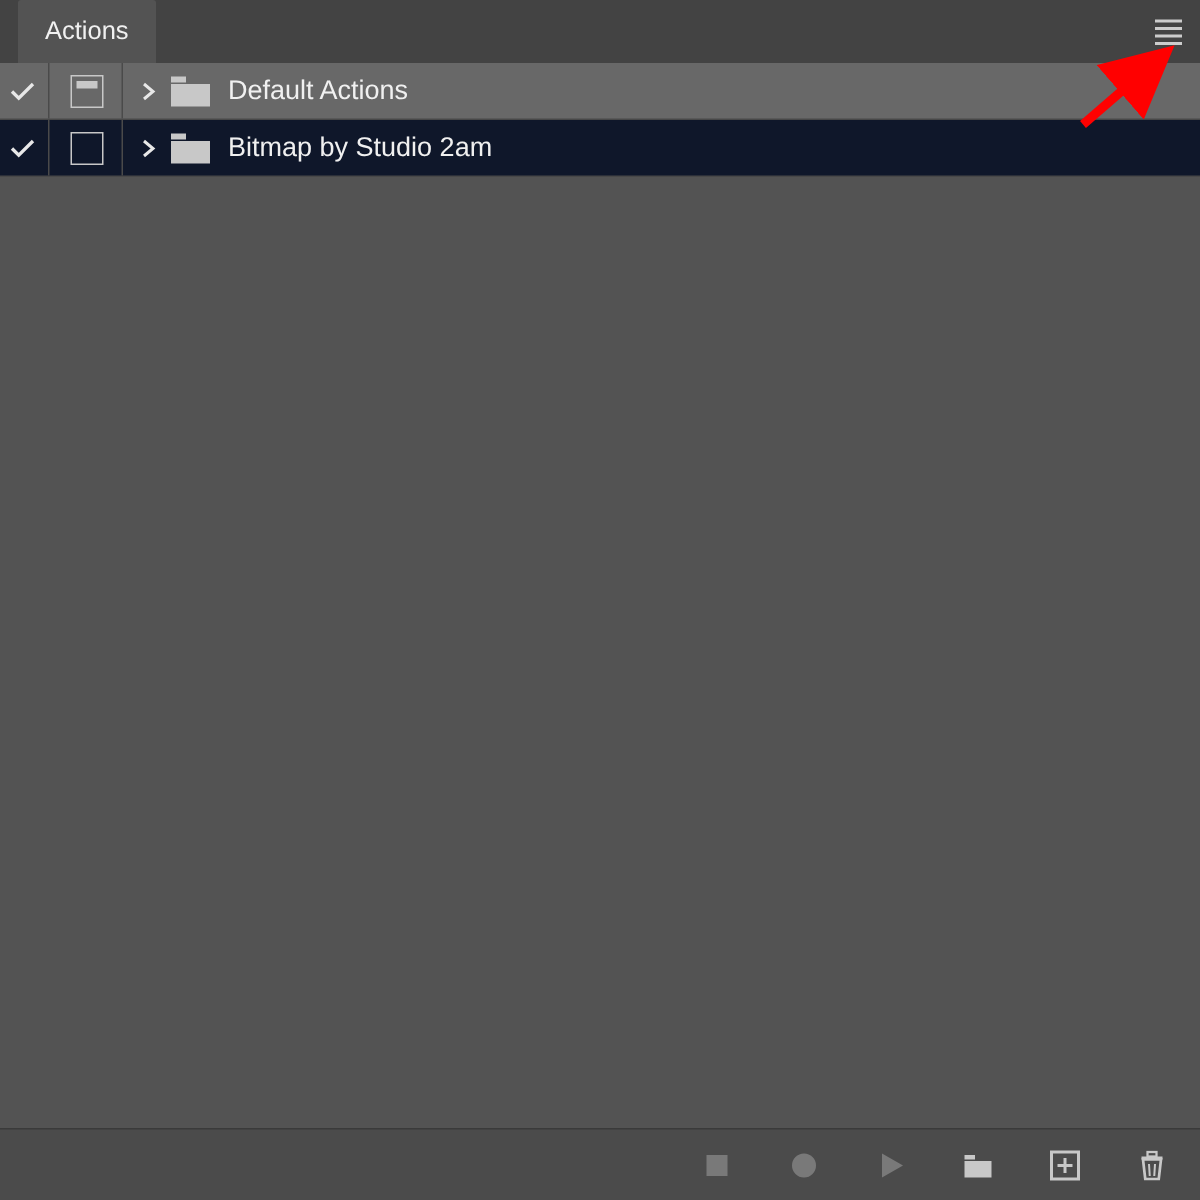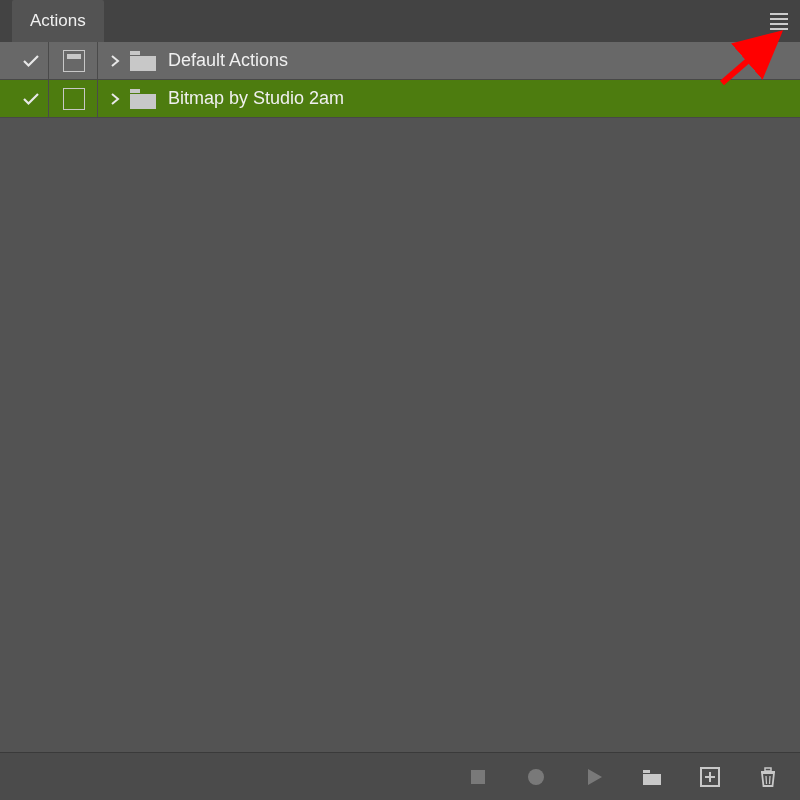--- a/index.html
+++ b/index.html
@@ -55,32 +55,32 @@
       background: #cccccc;
       width: 100%;
     }
     .list {
       width: 100%;
     }
     .row {
       height: 38px;
       display: flex;
       align-items: center;
-      padding: 0 20px;
+      padding: 0 4px;
       border-bottom: 1px solid #484848;
       gap: 0;
     }
     .row.selected {
       background: #686868;
     }
     .row:not(.selected) {
       background: #565656;
     }
     .row:nth-child(2) {
-      background: #4d7c0f;
+      background: #0f172a;
       text-align: right;
     }
     .row:nth-child(3) {
       background: #585858;
     }
     .chk {
       width: 22px;
       display: flex;
       justify-content: center;
       align-items: center;

